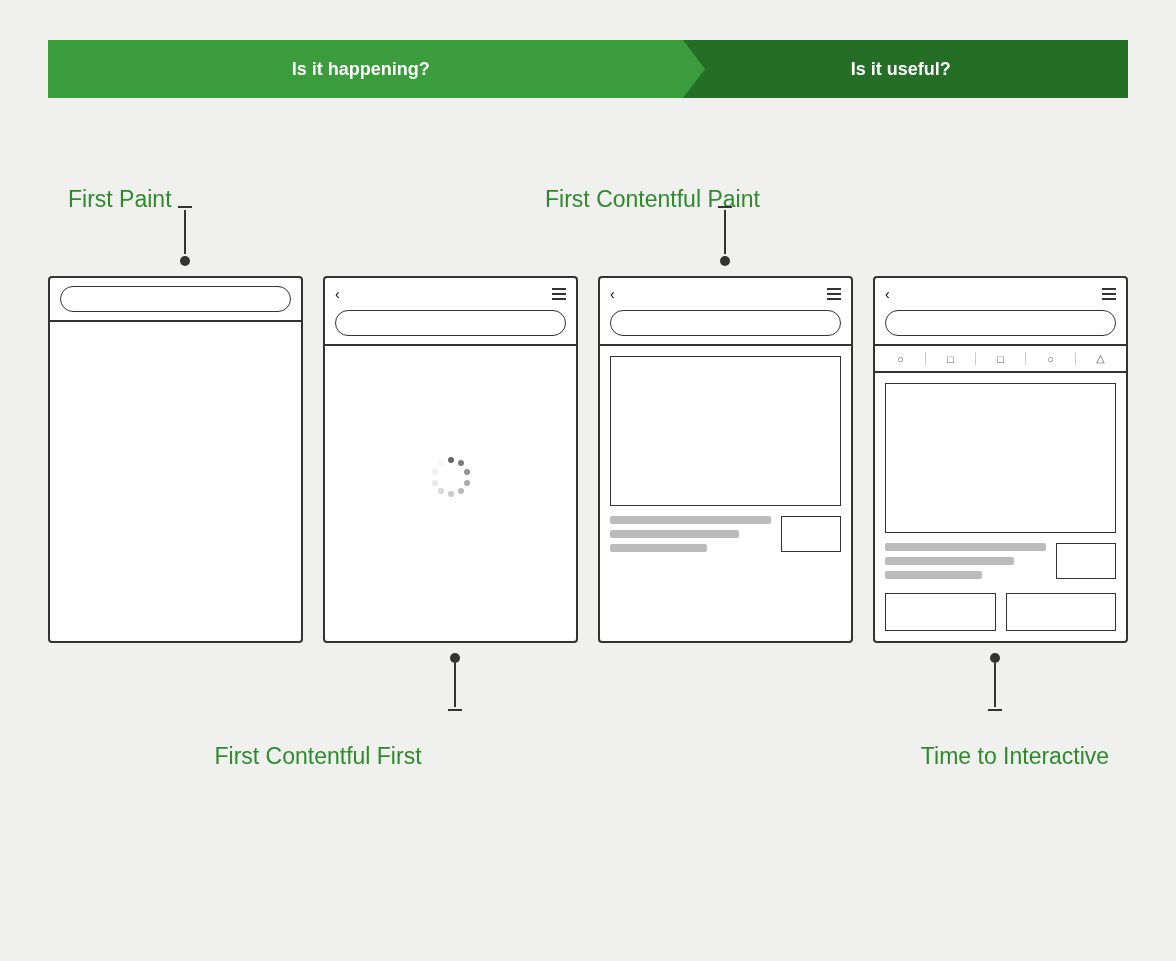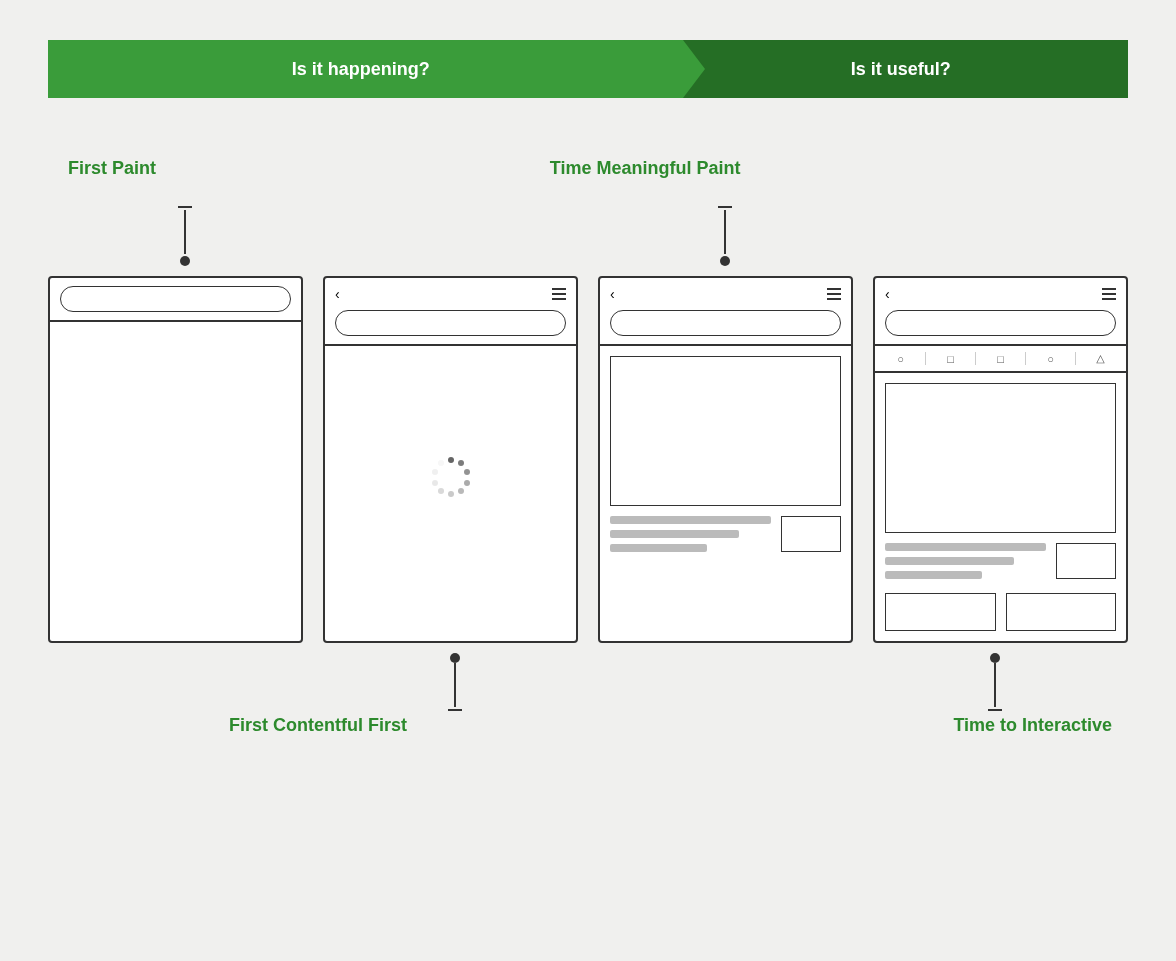--- a/index.html
+++ b/index.html
@@ -107,22 +107,23 @@
     .labels-top {
       display: flex;
       width: 100%;
       margin-bottom: 8px;
       position: relative;
       height: 40px;
     }
 
     .label-green {
       color: #2d8a2d;
-      font-weight: 700;
-      font-size: 18px;
+      font-weight: 400;
+      font-size: 23px;
+      margin-top: 28px;
     }
 
     .label-first-paint {
       position: absolute;
       left: 20px;
     }
 
     .label-first-meaningful {
       position: absolute;
       left: 50%;
@@ -353,21 +354,21 @@
   </div>
   <div class="arrow-shape arrow3">
     <span>Is it useful?</span>
   </div>
 </div>
 
 <div class="content">
 
   <div class="labels-top">
     <div class="label-green label-first-paint">First Paint</div>
-    <div class="label-green label-first-meaningful">Time Meaningful Paint</div>
+    <div class="label-green label-first-meaningful">First Contentful Paint</div>
   </div>
 
   <div class="connectors-top">
 
     <div class="connector-top" style="left: calc(12.5% - 5px); height: 100%;">
       <div class="connector-cap"></div>
       <div class="connector-line" style="height: 36px;"></div>
       <div class="connector-dot"></div>
     </div>
 

